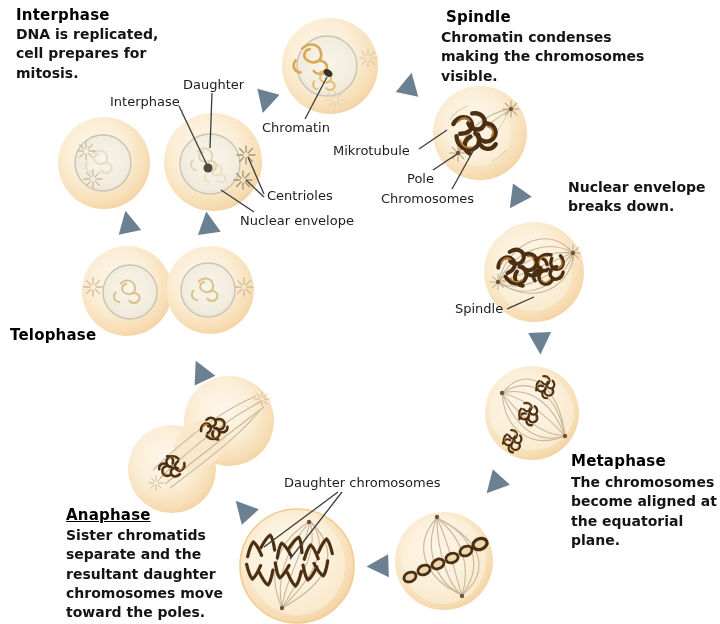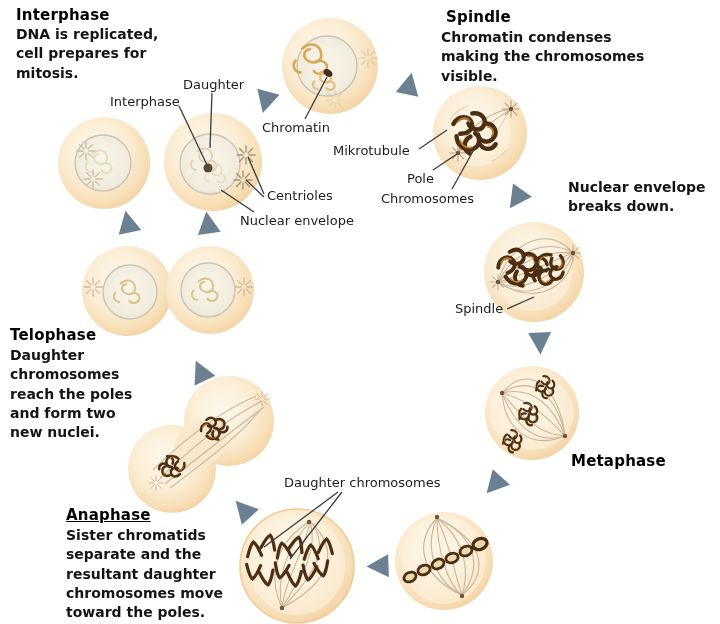--- a/index.html
+++ b/index.html
@@ -280,26 +280,26 @@
 
   <div class="heading" style="left:16px;top:6px;">Interphase</div>
   <div class="desc" style="left:16px;top:25px;width:155px;">DNA is replicated, cell prepares for mitosis.</div>
 
   <div class="heading" style="left:446px;top:8px;">Spindle</div>
   <div class="desc" style="left:441px;top:28px;width:228px;">Chromatin condenses making the chromosomes visible.</div>
 
   <div class="desc" style="left:568px;top:178px;width:150px;">Nuclear envelope breaks down.</div>
 
   <div class="heading" style="left:571px;top:452px;">Metaphase</div>
+  <div class="desc" style="left:571px;top:473px;width:148px;">The chromosomes become aligned at the equatorial plane.</div>
 
   <div class="heading" style="left:66px;top:506px;text-decoration:underline;">Anaphase</div>
   <div class="desc" style="left:66px;top:526px;width:162px;">Sister chromatids separate and the resultant daughter chromosomes move toward the poles.</div>
 
   <div class="heading" style="left:10px;top:326px;">Telophase</div>
-  <div class="desc" style="left:10px;top:346px;width:128px;">Daughter chromosomes reach the poles and form two new nuclei.</div>
 
   <div class="lbl" style="left:110px;top:94px;">Interphase</div>
   <div class="lbl" style="left:183px;top:77px;">Daughter</div>
   <div class="lbl" style="left:262px;top:120px;">Chromatin</div>
   <div class="lbl" style="left:333px;top:143px;">Mikrotubule</div>
   <div class="lbl" style="left:407px;top:171px;">Pole</div>
   <div class="lbl" style="left:381px;top:191px;">Chromosomes</div>
   <div class="lbl" style="left:267px;top:188px;">Centrioles</div>
   <div class="lbl" style="left:240px;top:213px;">Nuclear envelope</div>
   <div class="lbl" style="left:455px;top:301px;">Spindle</div>

